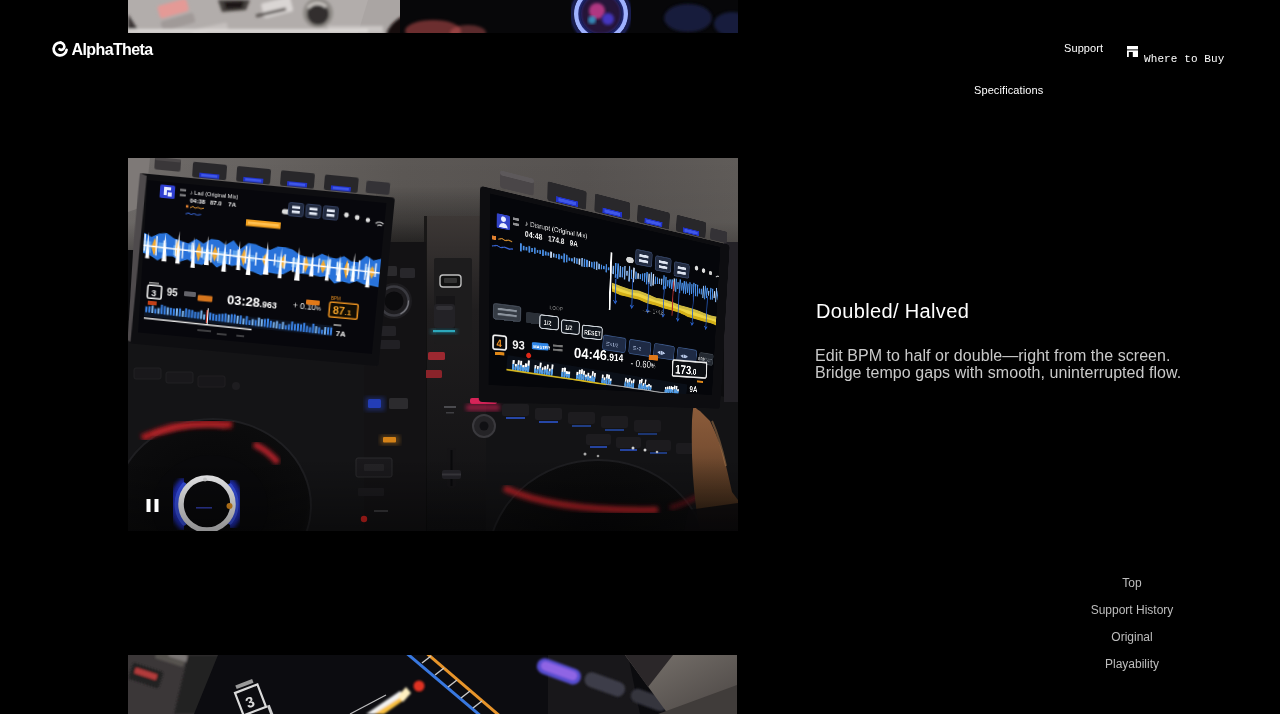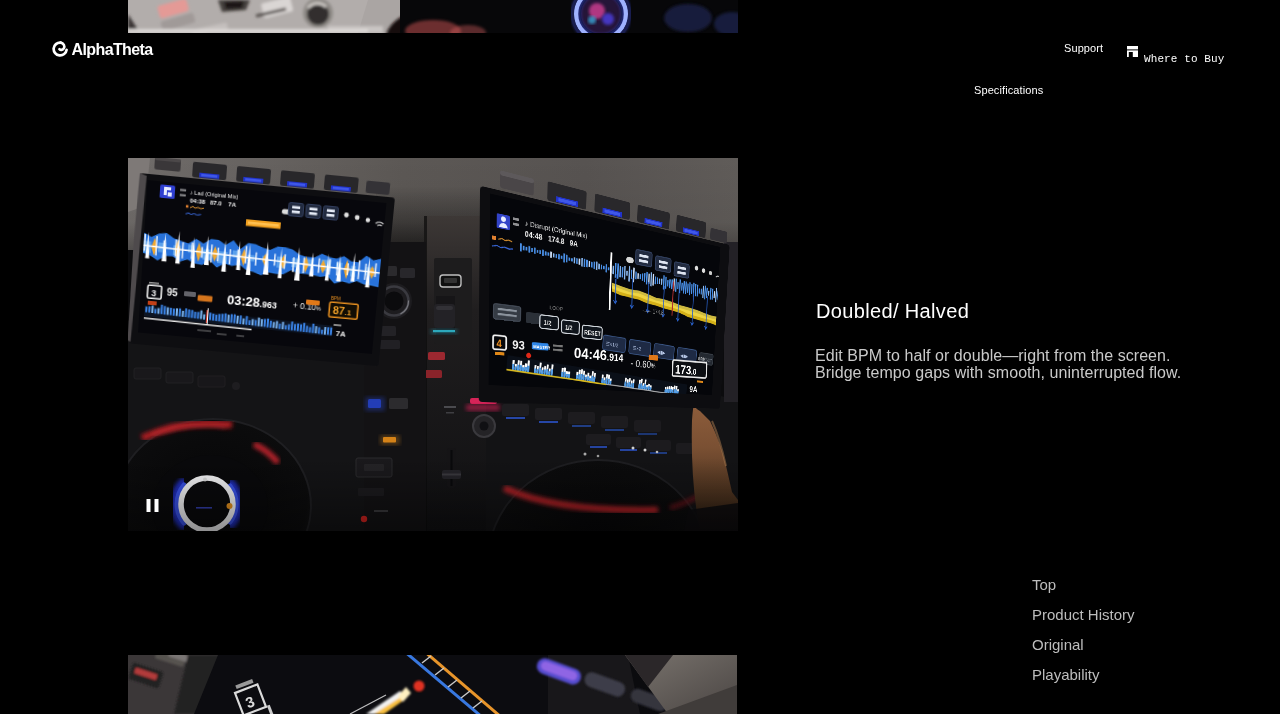--- a/index.html
+++ b/index.html
@@ -1,19 +1,19 @@
 <!DOCTYPE html>
 <html><head>
 <meta charset="utf-8">
 <style>
   html,body{margin:0;padding:0;background:#000;width:1280px;height:714px;overflow:hidden;}
   body{font-family:"Liberation Sans", sans-serif; position:relative;}
   .abs{position:absolute;}
   .hdr-nav{color:#fff;font-size:11px;letter-spacing:0.1px;}
-  .rnav{color:#bdbdbd;font-size:15px;text-align:left;}
+  .rnav{color:#bdbdbd;font-size:12px;text-align:center;}
   .rnav div{margin-bottom:13px;}
 </style>
 </head>
 <body>
 
 <div class="abs" style="left:128px;top:0;width:610px;height:33px;overflow:hidden;">
 <svg width="610" height="33" viewBox="0 0 610 33">
   <defs>
     <filter id="tb">
           <feGaussianBlur stdDeviation="1.6"></feGaussianBlur>
@@ -788,21 +788,21 @@
   <rect x="4.5" y="4" width="4" height="13" fill="#fff"></rect>
   <rect x="12.5" y="4" width="4" height="13" fill="#fff"></rect>
 </svg>
 </div>
 
 <div class="abs" style="left:816px;top:300px;color:#fff;font-size:20px;letter-spacing:0.35px;">Doubled/ Halved</div>
 <div class="abs" style="left:815px;top:346.5px;color:#c9c9c9;font-size:16px;letter-spacing:0.05px;line-height:17.3px;">Edit BPM to half or double—right from the screen.<br>Bridge tempo gaps with smooth, uninterrupted flow.</div>
 
 <div class="abs rnav" style="left:1032px;top:576px;width:200px;">
   <div>Top</div>
-  <div>Product History</div>
+  <div>Support History</div>
   <div>Original</div>
   <div>Playability</div>
 </div>
 
 <div class="abs" style="left:128px;top:655px;width:609px;height:59px;overflow:hidden;">
 <svg width="609" height="59" viewBox="0 0 609 59">
   <defs>
     <filter id="bb">
           <feGaussianBlur stdDeviation="1.2"></feGaussianBlur>
         </filter>

